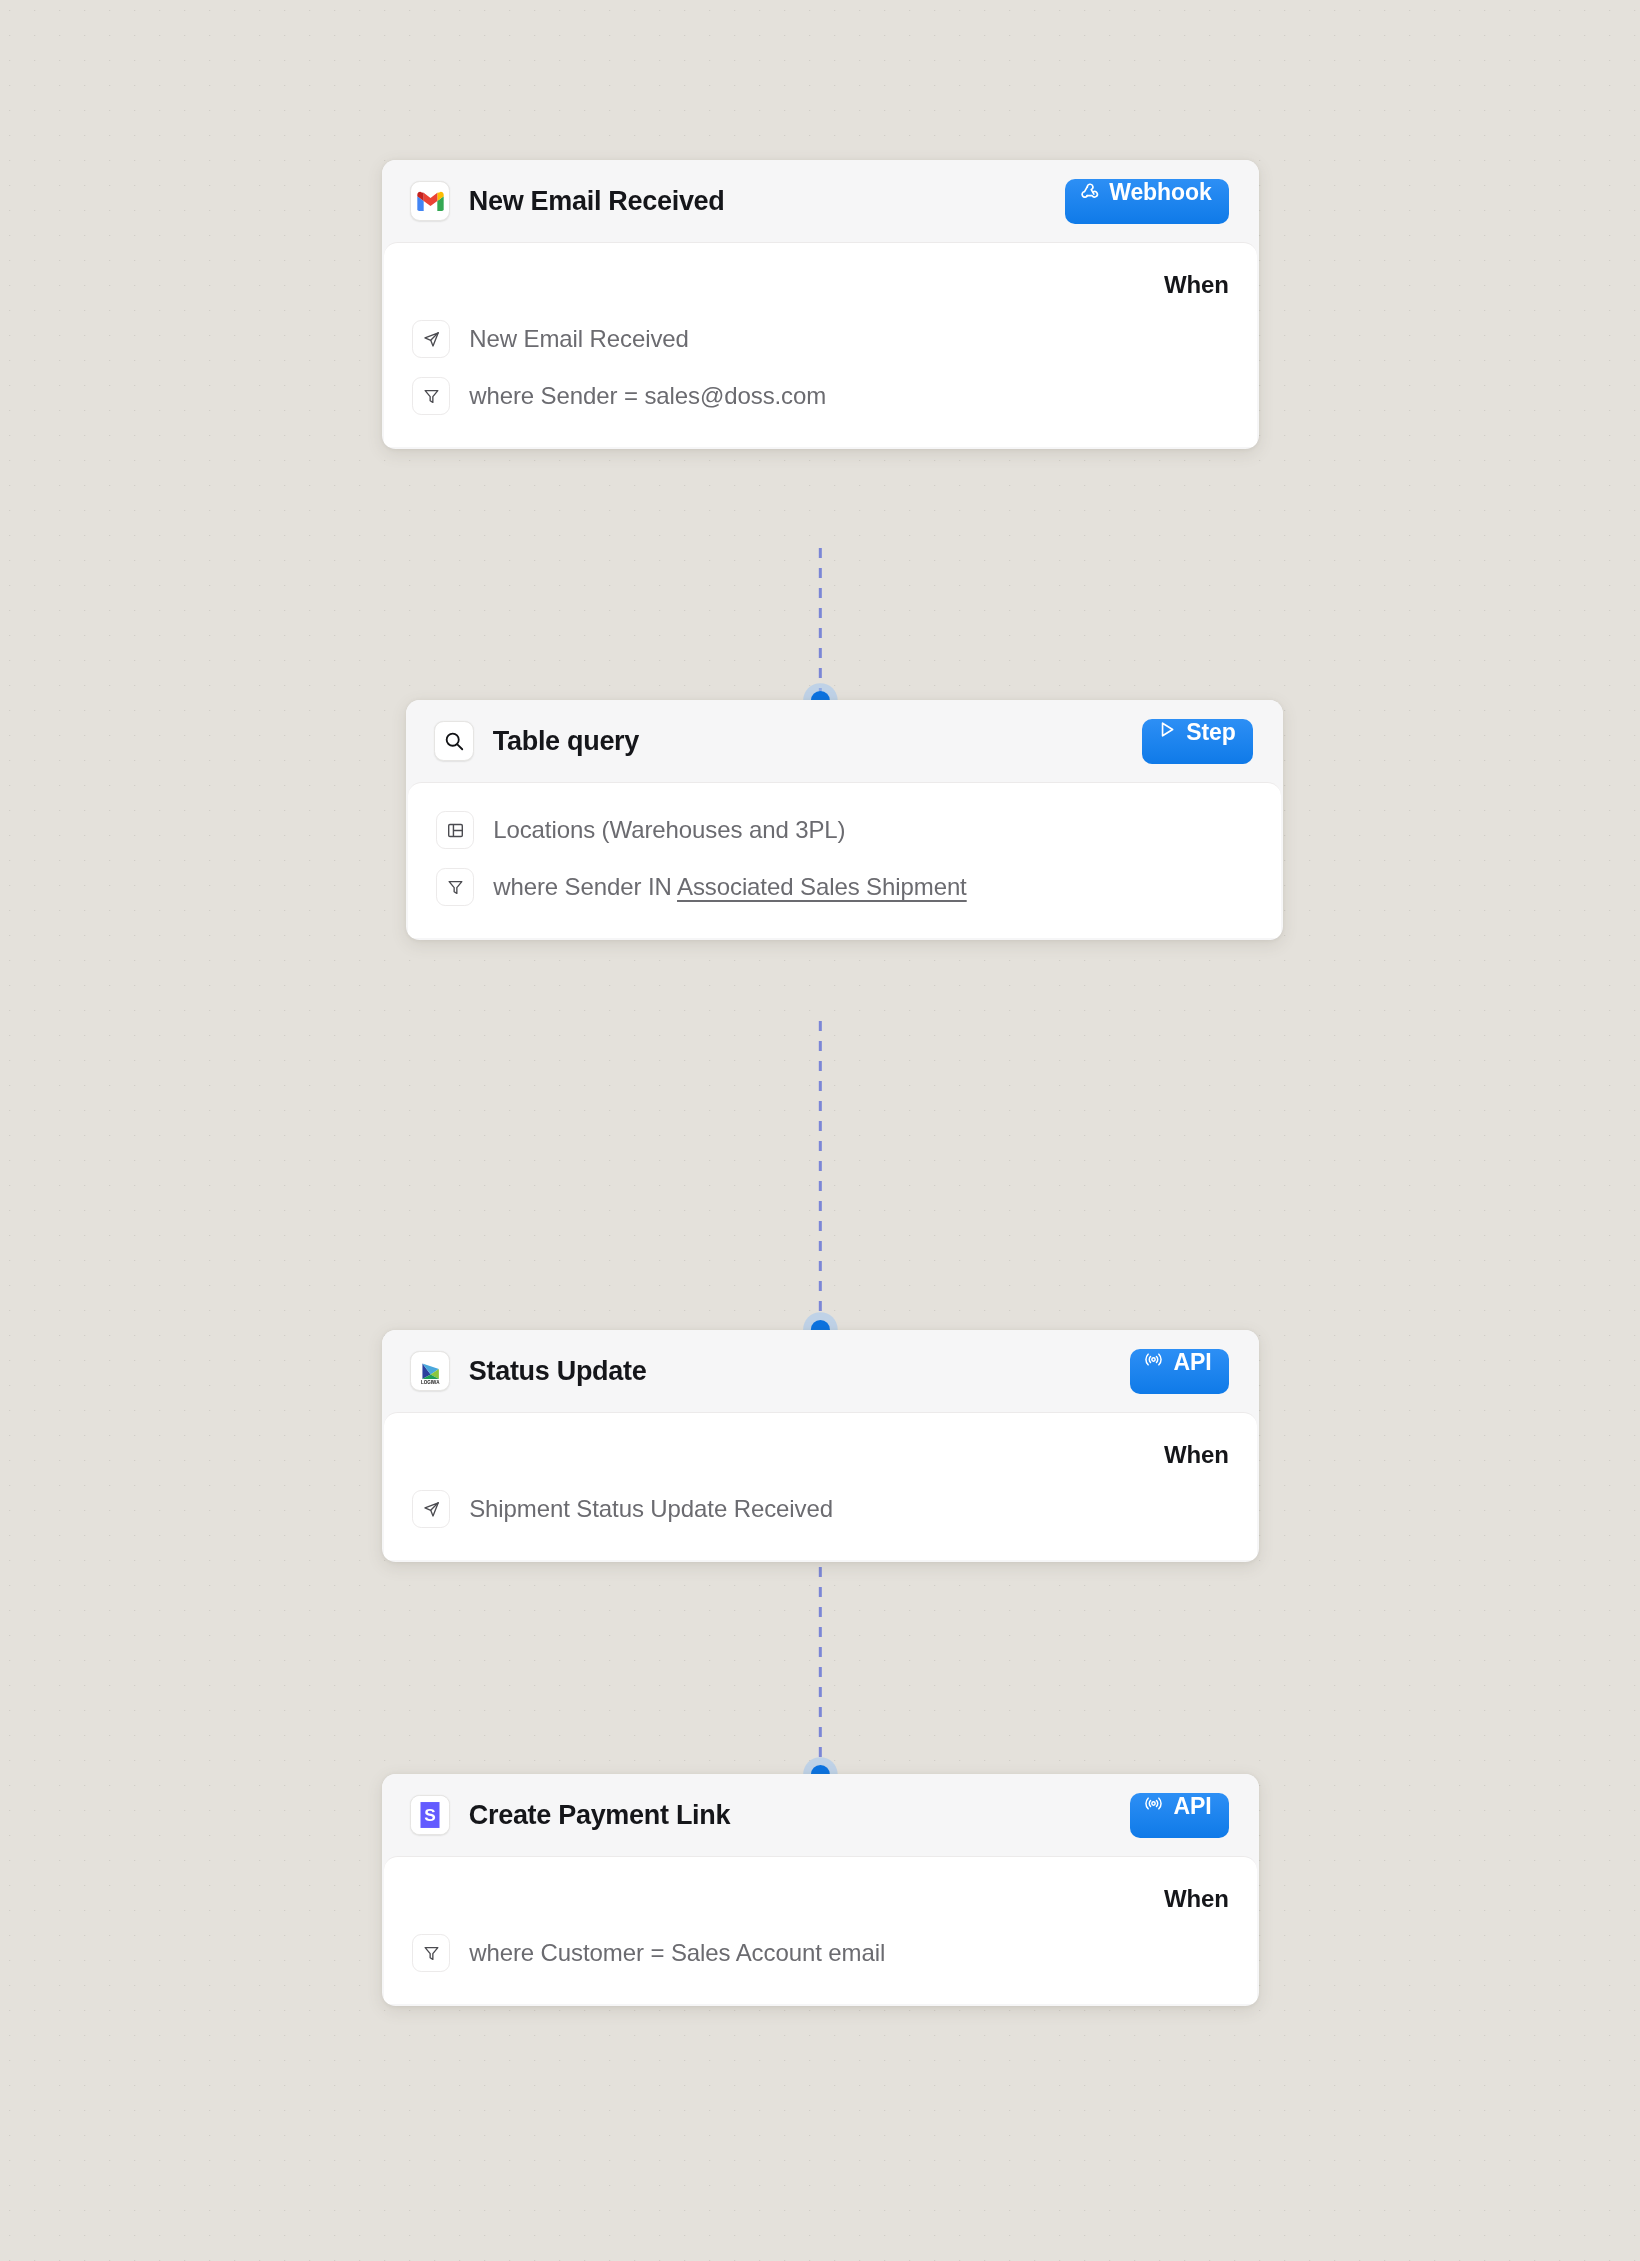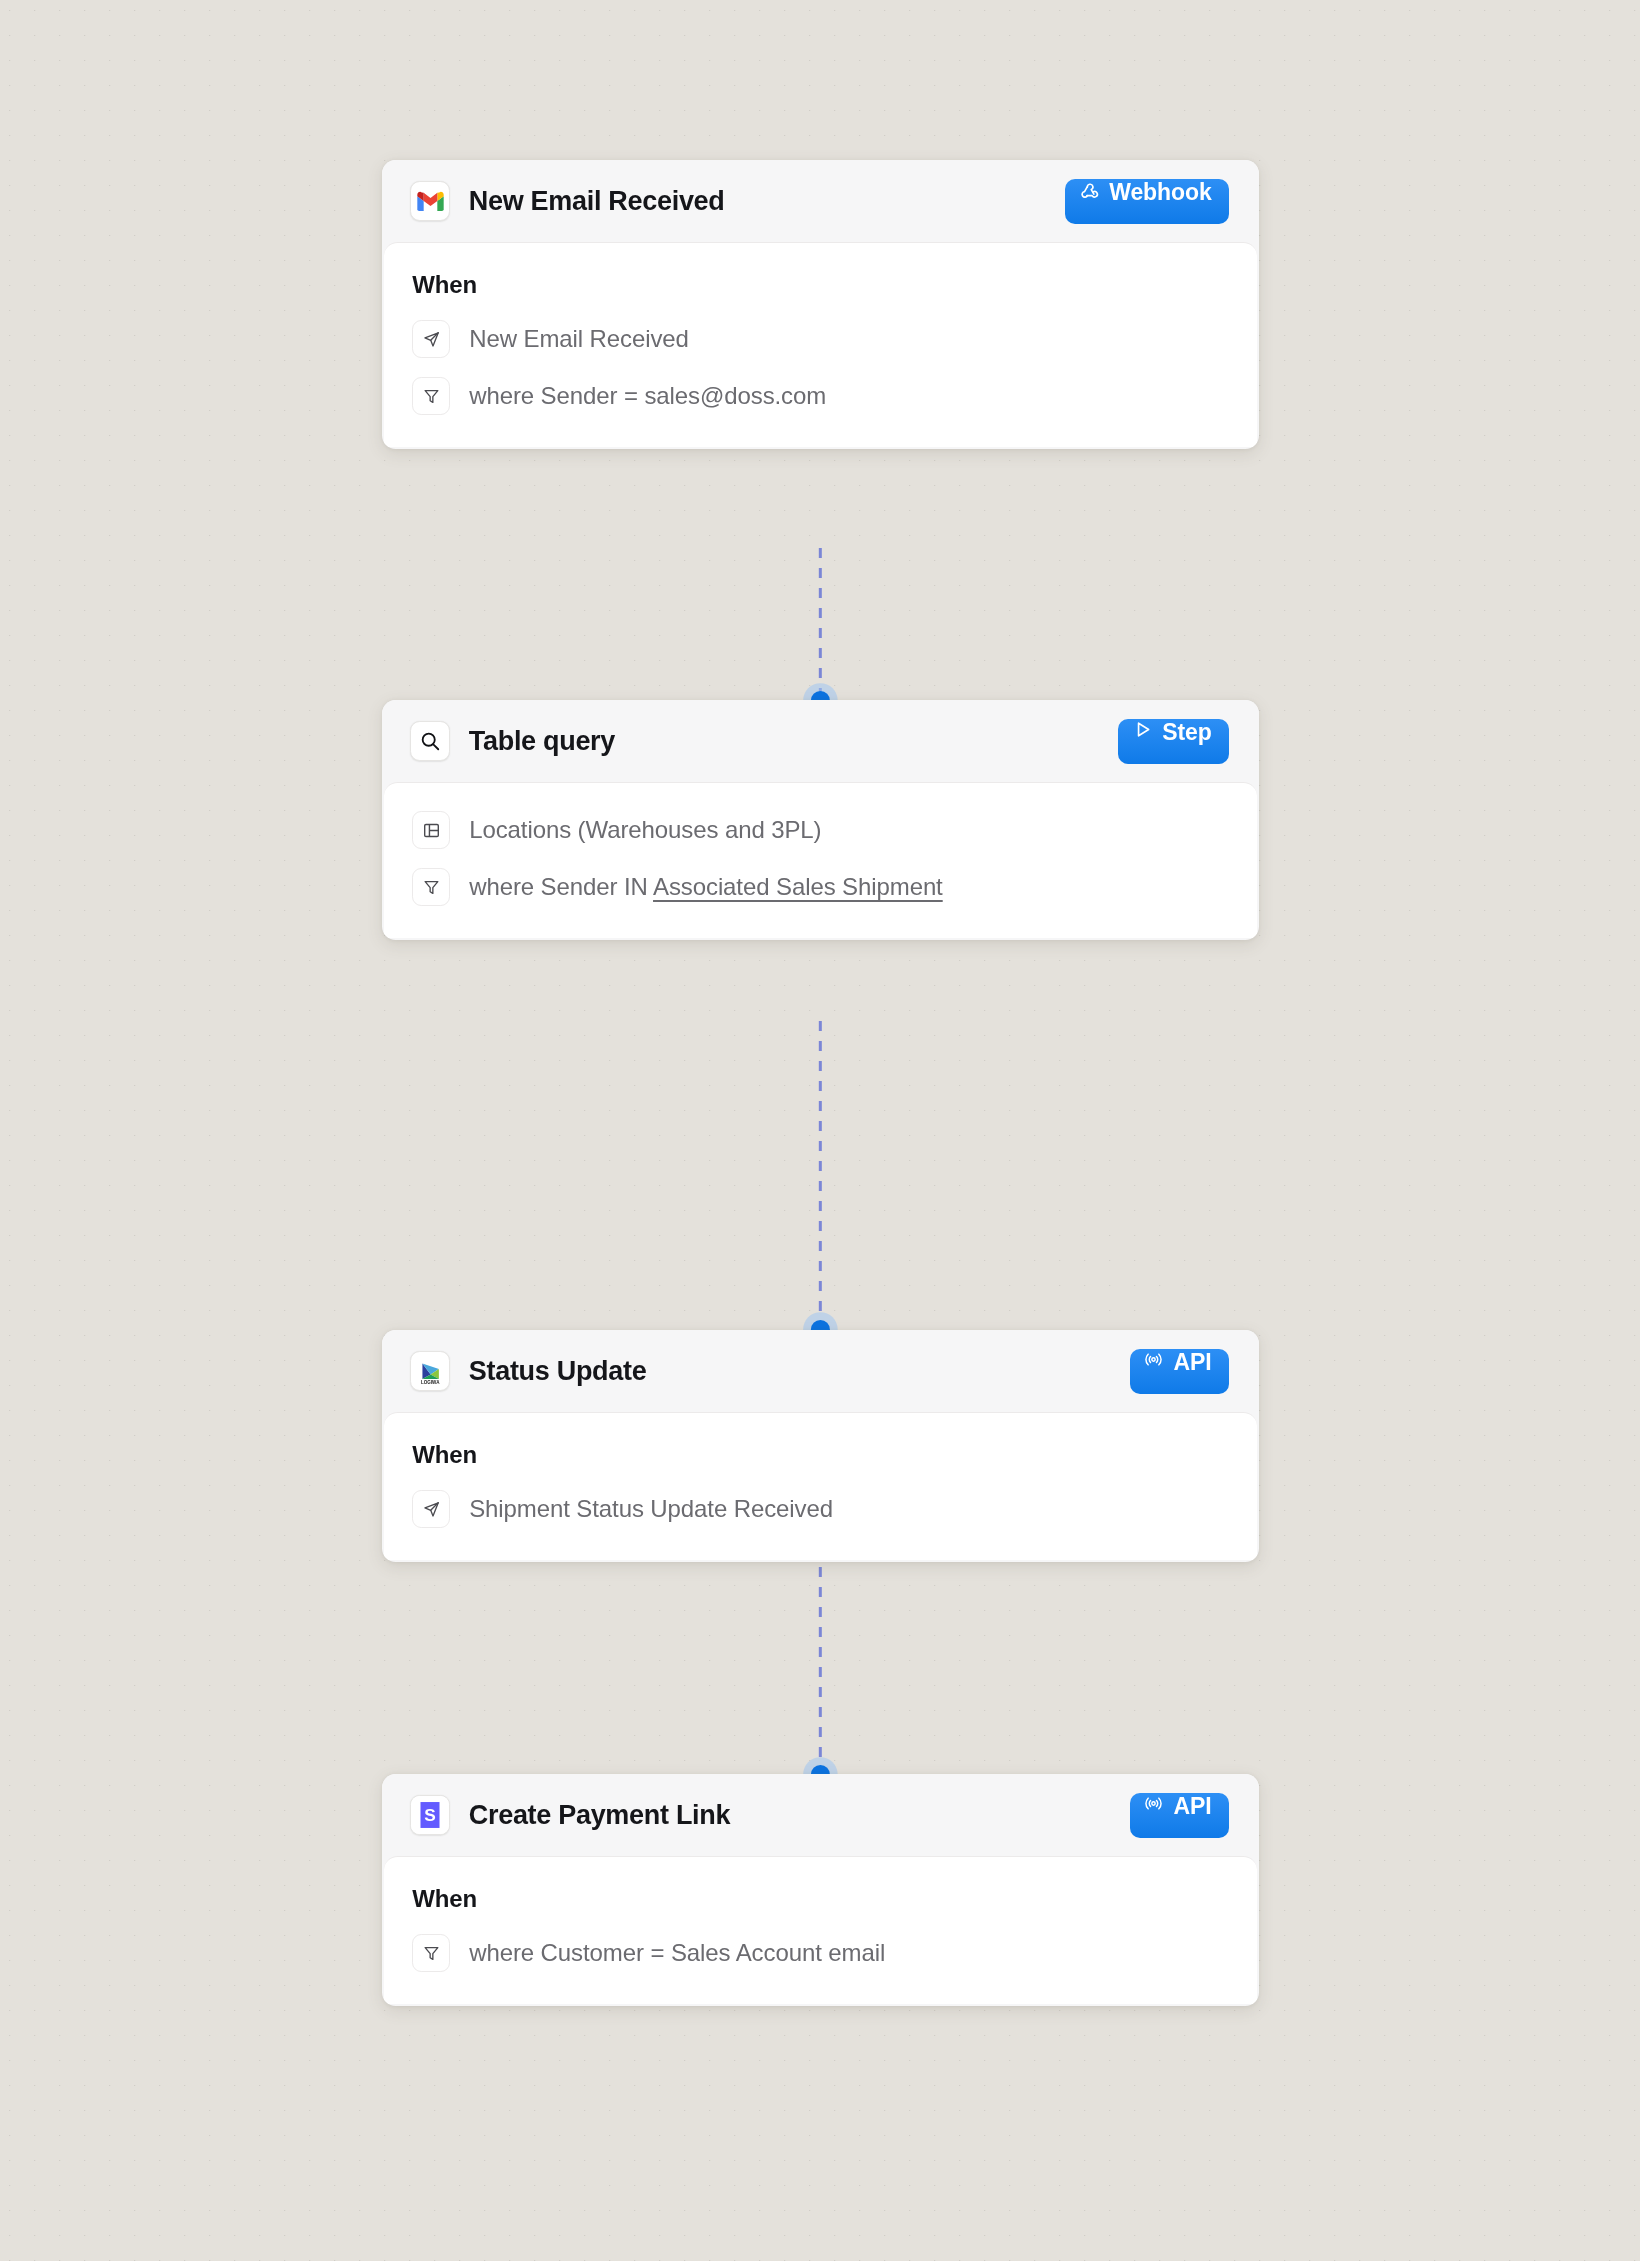--- a/index.html
+++ b/index.html
@@ -130,20 +130,21 @@
 
   
   .card-body {
     background: #ffffff;
     border-top-left-radius: 13.8px;
     border-top-right-radius: 13.8px;
     border-top: 0.5px solid #eceaea;
     padding: 28.4px 28.4px 32px 28.4px;
     margin: 0 1.8px 1.8px 1.8px;
     min-height: 46px;
+    text-align: right;
   }
 
   .when-label {
     font-size: 24px;
     font-weight: 700;
     color: #15161a;
     letter-spacing: -0.1px;
     margin-bottom: 21px;
   }
 
@@ -239,21 +240,21 @@
         <div class="row-icon">
           <svg width="19" height="19" viewBox="0 0 24 24" fill="none" stroke="#4b4b50" stroke-width="1.7" stroke-linecap="round" stroke-linejoin="round">
             <path d="M4 4.5h16l-6.3 7.6v7.4l-3.4-2.2v-5.2z"></path>
           </svg>
         </div>
         <div class="row-text">where Sender = sales@doss.com</div>
       </div>
     </div>
   </div>
 
-  <div class="card" style="top:700px;">
+  <div class="card" style="top:700px;margin-left:24px;">
     <div class="card-header">
       <div class="app-icon">
         <svg width="22" height="22" viewBox="0 0 24 24" fill="none" stroke="#111215" stroke-width="2" stroke-linecap="round">
           <circle cx="10.6" cy="10.6" r="6.6"></circle>
           <path d="M15.6 15.6 21 21"></path>
         </svg>
       </div>
       <div class="card-title">Table query</div>
       <div class="spacer"></div>
       <div class="badge">

